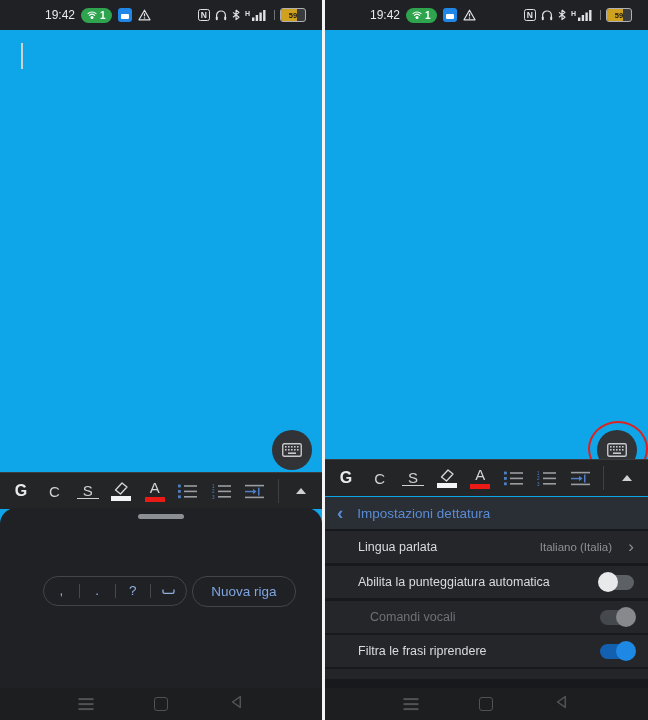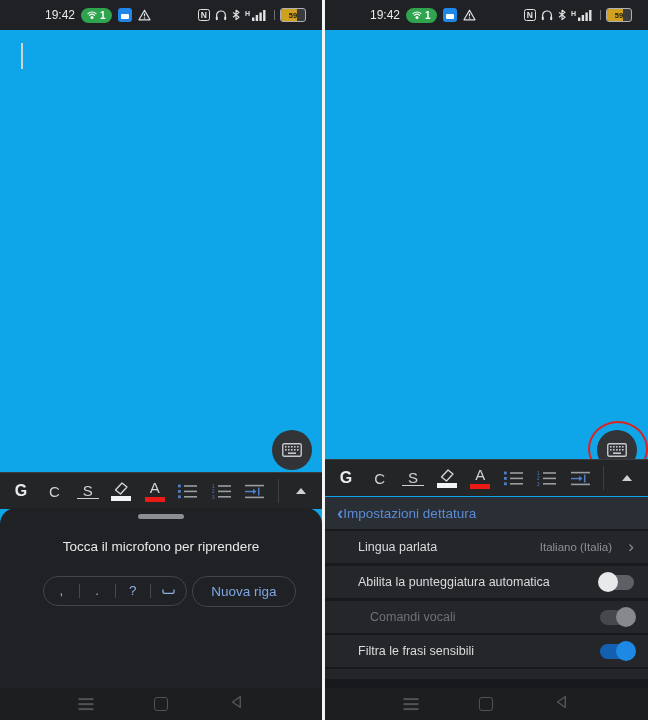--- a/index.html
+++ b/index.html
@@ -62,21 +62,21 @@
   .nav-ic{position:absolute;top:50%;transform:translate(-50%,-50%);}
   .nav-menu{left:86px;display:flex;flex-direction:column;gap:3.5px;}
   .nav-menu i{display:block;width:15px;height:1.6px;background:#505356;}
   .nav-home{left:161px;width:12px;height:12px;border:1.6px solid #505356;border-radius:3px;}
   .nav-back{left:236px;}
 
   
   .settings{position:absolute;left:0;right:0;top:497px;bottom:32px;background:#17191c;}
   .set-header{position:absolute;top:0;left:0;right:0;height:32px;background:#2a2e35;display:flex;align-items:center;}
   .back-ch{color:#5a8cd6;font-size:19px;font-weight:bold;margin-left:12px;line-height:1;transform:translateY(-1px);}
-  .set-title{color:#5a8cd6;font-size:13.5px;}
+  .set-title{color:#5a8cd6;font-size:13.5px;margin-left:14px;}
   .set-row{position:absolute;left:0;right:0;height:32px;background:#242629;display:flex;align-items:center;}
   .row-1{top:34px;}.row-2{top:69px;}.row-3{top:104px;padding-left:12px;}.row-4{top:138px;}
   .row-empty{top:172px;height:10px;position:absolute;left:0;right:0;background:#232528;}
   .set-label{color:#d9dbdd;font-size:12.5px;margin-left:33px;}
   .set-label.disabled{color:#6e7175;}
   .set-value{position:absolute;right:36px;color:#8e9194;font-size:11.5px;}
   .row-chev{position:absolute;right:14px;color:#8e9194;font-size:17px;line-height:1;transform:translateY(-1px);}
   .toggle{position:absolute;right:14px;width:34px;height:15px;border-radius:8px;}
   .toggle .knob{position:absolute;top:-2.5px;width:20px;height:20px;border-radius:50%;}
   .toggle.off{background:#5d6166;}
@@ -202,21 +202,20 @@
         </svg>
       </span>
       <span class="tb-vdiv"></span>
       <span class="tb-btn">
           <span class="tb-tri"></span>
         </span>
     </div>
 
     <div class="dict-panel">
       <div class="handle"></div>
-      <div class="hint">Tocca il microfono per riprendere</div>
       <div class="chip-row">
         <div class="punct-pill">
           <span class="punct-item">,</span>
           <span class="punct-sep"></span>
           <span class="punct-item">.</span>
           <span class="punct-sep"></span>
           <span class="punct-item">?</span>
           <span class="punct-sep"></span>
           <span class="punct-item">
             <svg width="13" height="6" viewBox="0 0 13 6">
@@ -379,21 +378,21 @@
       </div>
 
       <div class="set-row row-3">
         <span class="set-label disabled">Comandi vocali</span>
         <span class="toggle on-disabled">
             <span class="knob"></span>
           </span>
       </div>
 
       <div class="set-row row-4">
-        <span class="set-label">Filtra le frasi sensibili</span>
+        <span class="set-label">Filtra le frasi riprendere</span>
         <span class="toggle on">
             <span class="knob"></span>
           </span>
       </div>
 
       <div class="row-empty"></div>
     </div>
 
     <div class="navbar">
       <span class="nav-ic nav-menu">

